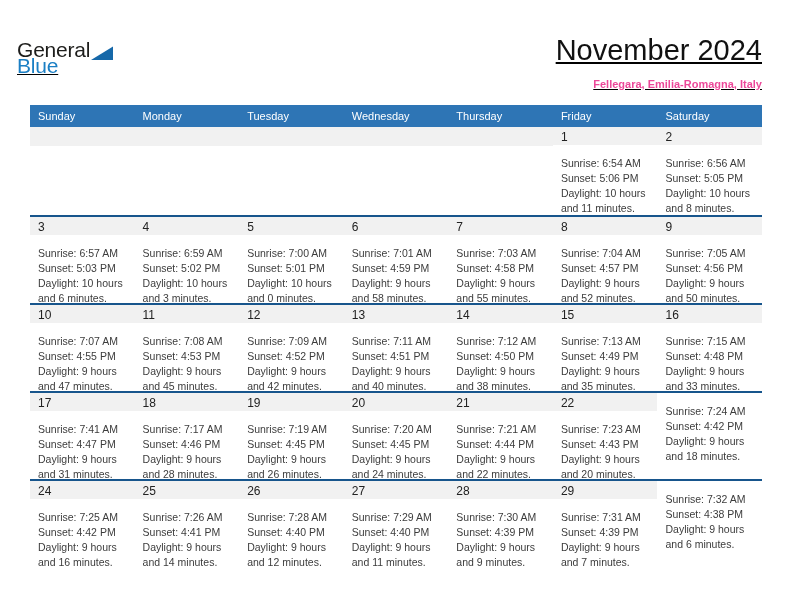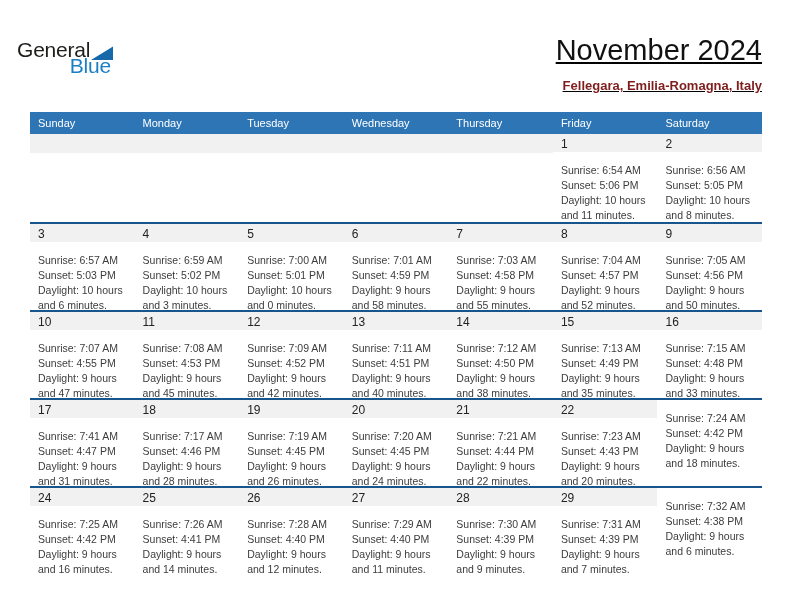--- a/index.html
+++ b/index.html
@@ -15,29 +15,29 @@
   html,body{background:#ffffff;}
   body{
     width:792px;height:612px;position:relative;overflow:hidden;
     font-family:"Liberation Sans", sans-serif;
   }
   
   .logo{position:absolute;left:17px;top:38px;width:96px;}
   .logo-line1{display:flex;align-items:flex-end;}
   .logo-general{font-size:21px;color:var(--text-dark);letter-spacing:-0.2px;}
   .logo-tri{margin:0 0 2px 1px;display:block;}
-  .logo-line2{text-align:right;margin-top:-8px;padding-right:2px;}
+  .logo-line2{margin-top:-8px;padding-right:2px;text-decoration:underline;}
   .logo-blue{font-size:21px;color:var(--logo-blue);letter-spacing:-0.2px;}
   
   .title-block{position:absolute;right:30px;top:36px;text-align:right;text-decoration:underline;}
   .month-title{font-size:29px;color:#111;font-weight:400;line-height:1;}
-  .location-subtitle{font-size:13px;color:#7f1d1d;font-weight:700;margin-top:13px;margin-left:25px;}
+  .location-subtitle{font-size:11px;color:#ec4899;font-weight:700;margin-top:13px;margin-left:25px;}
   
   .calendar{position:absolute;left:30px;top:105px;width:732px;}
-  .weekday-row{display:flex;background:var(--header-bg);height:22px;margin-top:7px;}
+  .weekday-row{display:flex;background:var(--header-bg);height:22px;}
   .wd{flex:1 1 0;color:#ffffff;font-size:11px;line-height:22px;padding-left:8px;
       white-space:nowrap;overflow:hidden;}
   .week{display:flex;height:88px;}
   .week + .week{border-top:2px solid var(--divider);}
   .cell{flex:1 1 0;display:flex;flex-direction:column;overflow:hidden;}
   .num{height:19px;background:var(--strip-bg);font-size:12px;color:#222;
        padding:2px 0 0 8px;line-height:16px;}
   .info{padding:11px 4px 0 8px;font-size:10.5px;line-height:15px;color:var(--body-text);
         white-space:nowrap;}
 </style>

